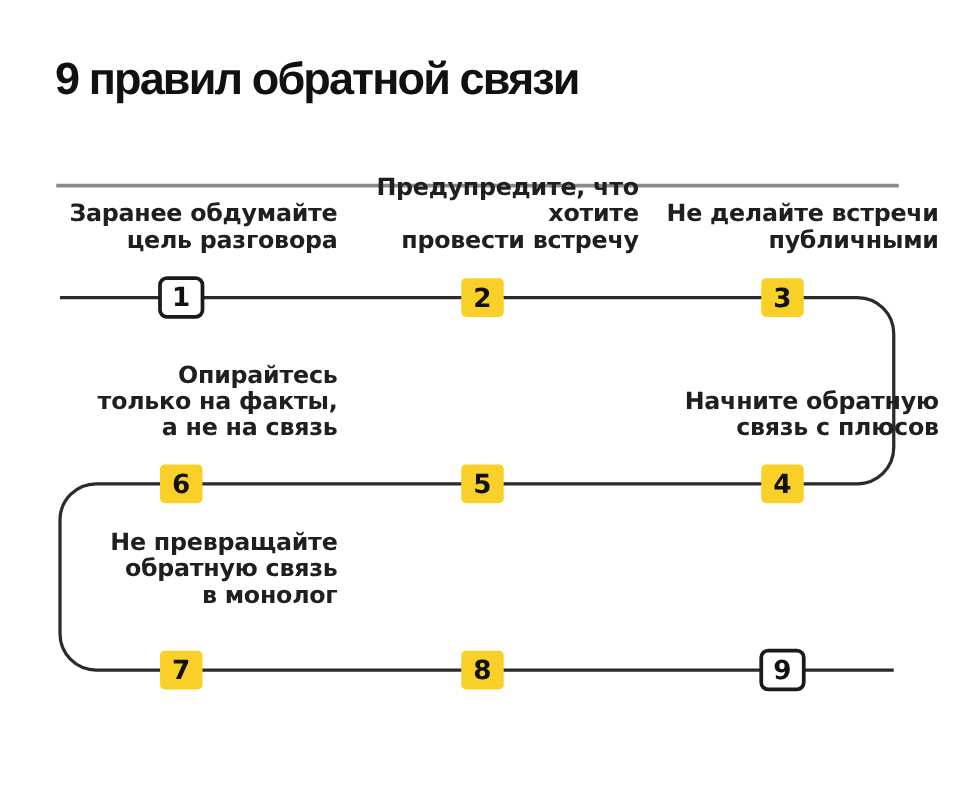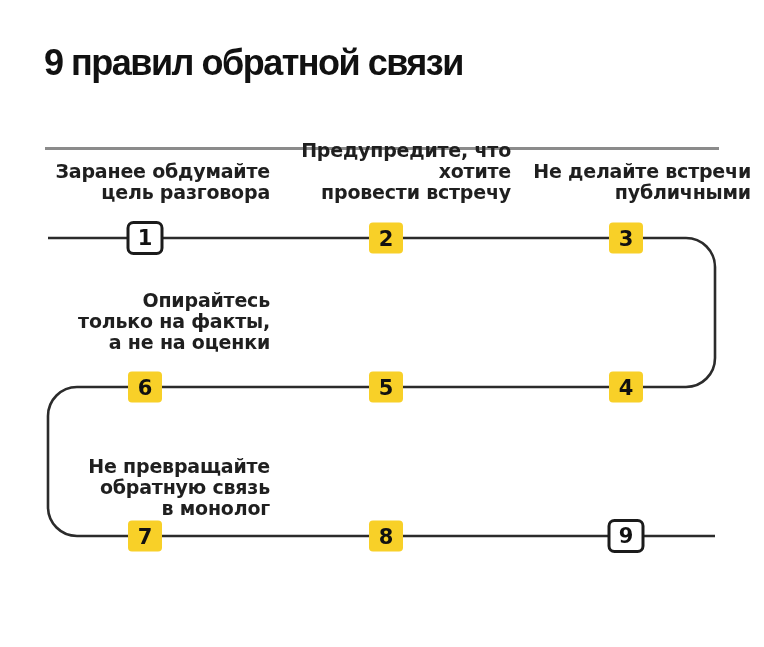--- a/index.html
+++ b/index.html
@@ -56,21 +56,21 @@
     line-height:21px;
     font-weight:700;
     letter-spacing:-0.2px;
     color:var(--label-text);
   }
   .col1{left:20px;}  
   .col2{left:261px;} 
   .col3{left:501px;} 
   .lrow1{bottom:444px;}
   .lrow2{bottom:294px;}
-  .lrow3{bottom:128px;}
+  .lrow3{bottom:160px;}
   .badge{
     position:absolute;
     width:34px;height:31px;
     transform:translate(-50%,-50%);
     display:flex;align-items:center;justify-content:center;
     font-weight:bold;
     font-size:21px;
     color:var(--badge-number);
     box-sizing:border-box;
   }
@@ -109,21 +109,23 @@
   <div class="label col3 lrow1">Не делайте встречи
 публичными</div>
   <div class="label col2 lrow1">Предупредите, что хотите
 провести встречу</div>
   <div class="badge white  brow1 bcol1">1</div>
   <div class="badge yellow brow1 bcol2">2</div>
   <div class="badge yellow brow1 bcol3">3</div>
 
   <div class="label col1 lrow2">Опирайтесь
 только на факты,
-а не на оценки</div>
+а не на связь</div>
+  <div class="label col3 lrow2">Начните обратную
+связь с плюсов</div>
   <div class="badge yellow brow2 bcol1">6</div>
   <div class="badge yellow brow2 bcol2">5</div>
   <div class="badge yellow brow2 bcol3">4</div>
 
   <div class="label col1 lrow3">Не превращайте
 обратную связь
 в монолог</div>
   <div class="badge yellow brow3 bcol1">7</div>
   <div class="badge yellow brow3 bcol2">8</div>
   <div class="badge white  brow3 bcol3">9</div>

